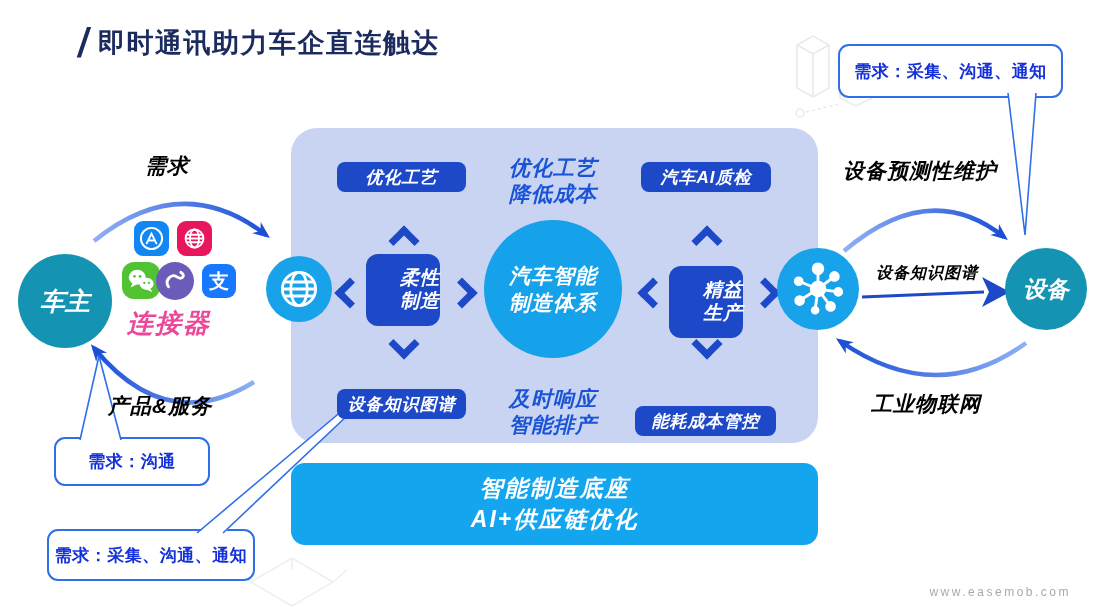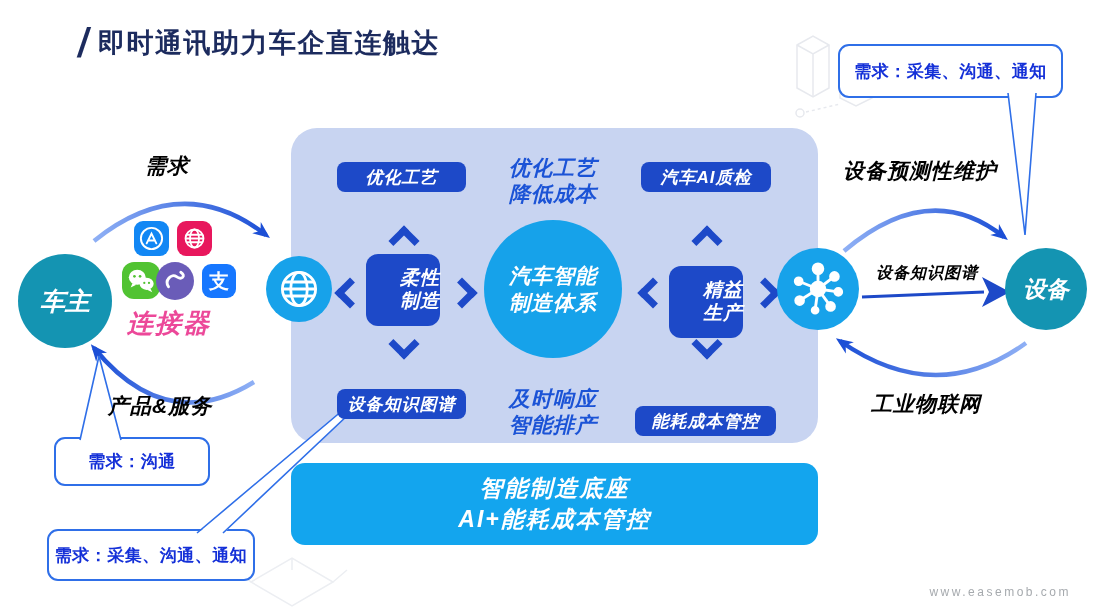--- a/index.html
+++ b/index.html
@@ -188,21 +188,21 @@
 
   <div class="abs pill" style="left:337px;top:389px;width:129px;height:30px;">设备知识图谱</div>
   <div class="abs note" style="left:488px;top:386px;width:130px;font-style:italic;">
     <div>及时响应</div>
     <div>智能排产</div>
   </div>
   <div class="abs pill" style="left:635px;top:389px;width:141px;height:30px;margin-top:17px;">能耗成本管控</div>
 
   <div class="abs base-bar">
     <span>智能制造底座</span>
-    <span>AI+能耗成本管控</span>
+    <span>AI+供应链优化</span>
   </div>
 
   <div class="abs circle bblue" style="left:266px;top:256px;width:66px;height:66px;">
     <svg width="46" height="46" viewBox="0 0 36 36">
         <g stroke="#fff" stroke-width="2.2" fill="none">
           <circle cx="18" cy="18" r="13"></circle>
           <ellipse cx="18" cy="18" rx="6.5" ry="13"></ellipse>
           <path d="M6.2,12.5 L29.8,12.5 M5,18 L31,18 M6.2,23.5 L29.8,23.5"></path>
         </g>
       </svg>

